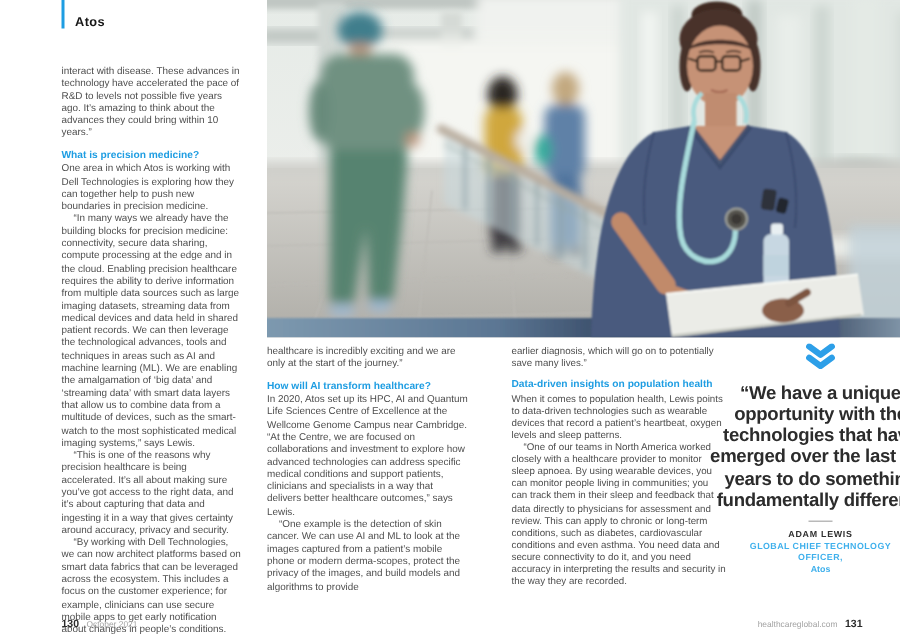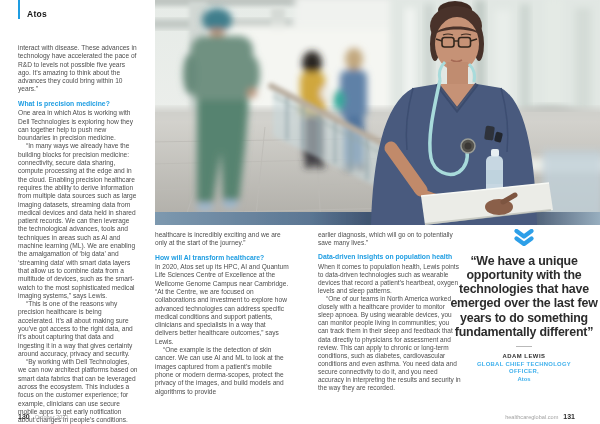--- a/index.html
+++ b/index.html
@@ -1,21 +1,21 @@
 <!DOCTYPE html>
 <html><head>
 <meta charset="utf-8">
 <style>
   html,body{margin:0;padding:0;}
   body{
     width:600px;height:424px;position:relative;overflow:hidden;
     background:#ffffff;font-family:"Liberation Sans", sans-serif;
     -webkit-font-smoothing:antialiased;
   }
-  .abs{position:absolute;}
+  .abs{position:absolute;margin-left:23px;}
   
   .brandbar{left:18px;top:0;width:2px;height:19px;background:#1e9de2;}
   .brand{left:27px;top:9px;font-size:8.5px;font-weight:bold;color:#161616;letter-spacing:.3px;}
   
   .col{color:#4e4e4e;font-size:6.6px;line-height:8.3px;text-align:left;}
   .col p{margin:0;}
   .col p.ind{text-indent:8px;}
   .colhead{color:#1e9de2;font-size:6.8px;font-weight:bold;margin:6px 0 1.5px 0;line-height:8px;}
   #col1{left:18px;top:44px;width:121px;}
   #col2{left:155px;top:231px;width:134px;}

